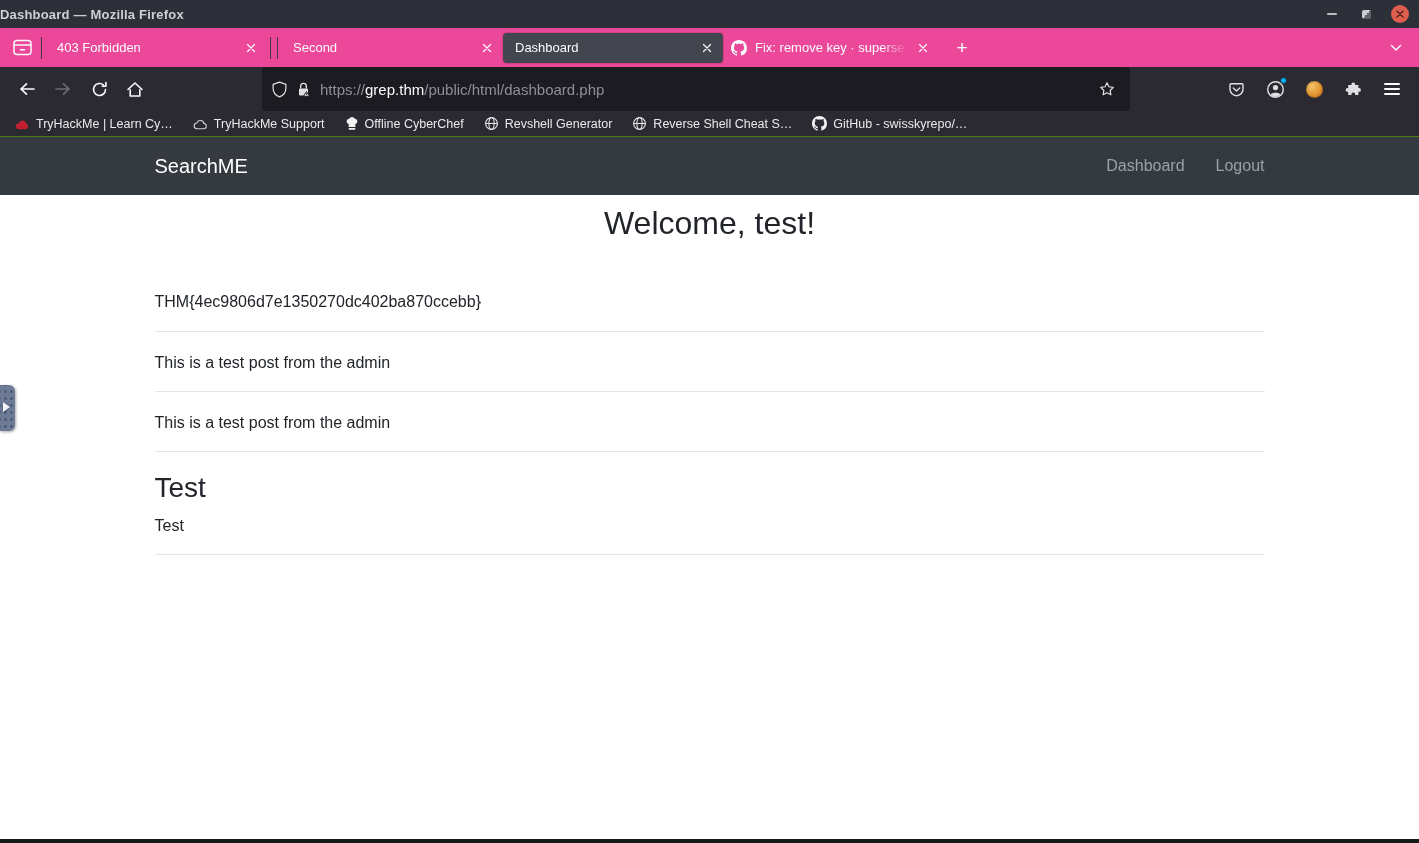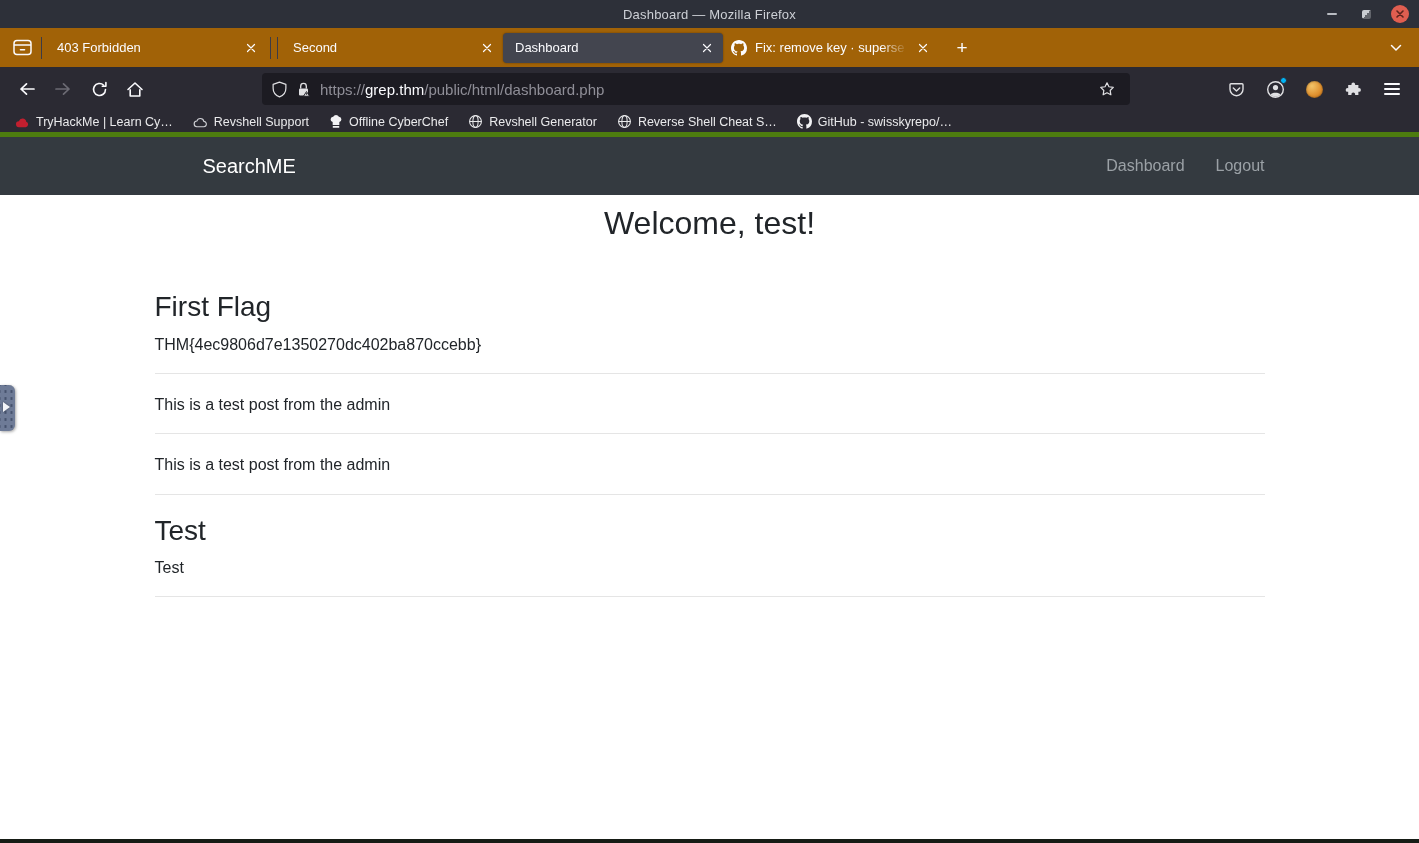--- a/index.html
+++ b/index.html
@@ -2,68 +2,68 @@
 <html><head>
 <meta charset="utf-8">
 <style>
   * { margin:0; padding:0; box-sizing:border-box; }
   html,body { width:1419px; height:843px; overflow:hidden; }
   body { font-family:"Liberation Sans", sans-serif; }
   .screen { width:1419px; height:843px; display:flex; flex-direction:column; position:relative; background:#fff; }
 
   
   .titlebar { height:28px; background:#2d3039; position:relative; display:flex; align-items:center; flex:none; }
-  .window-title { position:absolute; left:0; right:0; text-align:center; color:#cdd0d6; font-size:13px; font-weight:400; letter-spacing:.2px; }
+  .window-title { position:absolute; left:0; right:0; text-align:left; color:#cdd0d6; font-size:13px; font-weight:700; letter-spacing:.2px; }
   .window-controls { margin-left:auto; display:flex; align-items:center; gap:16px; padding-right:10px; z-index:2; }
   .wc-btn { width:18px; height:18px; display:flex; align-items:center; justify-content:center; cursor:default; }
   .wc-min { width:10px; height:2px; background:#b9bcc2; border-radius:1px; }
   .wc-restore { width:9px; height:9px; border-radius:2px; background:linear-gradient(135deg,#c9ccd1 50%,#62656c 50%); }
   .wc-close { width:18px; height:18px; border-radius:50%; background:#e05e50; }
 
   
-  .tabbar { height:39px; background:#a16207; display:flex; align-items:center; padding:0 8px 0 6px; flex:none; }
+  .tabbar { height:39px; background:#ec4899; display:flex; align-items:center; padding:0 8px 0 6px; flex:none; }
   .tb-icon-btn { width:32px; height:28px; display:flex; align-items:center; justify-content:center; border-radius:4px; background:none; border:none; }
   .tab-sep { width:1px; height:22px; background:#3c3b46; margin:0 3px; flex:none; }
   .tab { height:30px; border-radius:4px; display:flex; align-items:center; padding:0 6px 0 12px; color:#fbfbfe; font-size:13px; flex:none; }
   .tab .tab-title { flex:1; overflow:hidden; white-space:nowrap; }
   .tab.t-0,.tab.t-1,.tab.t-2 { width:222px; }
   .tab.active { width:220px; background:#43454f; box-shadow:0 0 2px rgba(0,0,0,.4); }
   .tab.t-4 { width:216px;padding-left:8px; }
   .tab-fade { -webkit-mask-image:linear-gradient(to right,#000 82%,transparent 99%); mask-image:linear-gradient(to right,#000 82%,transparent 99%); }
   .tab-close { width:20px; height:20px; border-radius:4px; display:flex; align-items:center; justify-content:center; margin-left:4px; flex:none; background:none; border:none; }
   .tab-favicon { width:16px; height:16px; margin-right:8px; flex:none; }
   .newtab-btn { width:30px; height:30px; margin-left:8px; color:#fbfbfe; font-size:19px; font-weight:400; display:flex; align-items:center; justify-content:center; background:none; border:none; border-radius:4px; }
   .alltabs-btn { margin-left:auto; width:30px; height:30px; display:flex; align-items:center; justify-content:center; background:none; border:none; }
 
   
   .toolbar { height:44px; background:#2b2a33; display:flex; align-items:center; padding:0 10px; flex:none; }
   .nav-btn { width:34px; height:32px; border-radius:4px; display:flex; align-items:center; justify-content:center; margin-right:2px; background:none; border:none; flex:none; }
-  .urlbar { margin-left:108px; width:868px; height:32px; background:#1c1b22; border-radius:4px; display:flex; align-items:center; padding:0 10px; flex:none; }
+  .urlbar { margin-left:108px; width:868px; height:44px; background:#1c1b22; border-radius:4px; display:flex; align-items:center; padding:0 10px; flex:none; }
   .url-ico { display:flex; align-items:center; margin-right:9px; flex:none; }
   .url-text { flex:1; font-size:15px; white-space:nowrap; overflow:hidden; color:#8f8e97; }
   .url-text .host { color:#fbfbfe; }
   .star-btn { width:26px; height:26px; display:flex; align-items:center; justify-content:center; background:none; border:none; flex:none; }
   .right-icons { margin-left:auto; display:flex; align-items:center; gap:9px; padding-right:2px; }
   .ri-btn { width:30px; height:30px; display:flex; align-items:center; justify-content:center; position:relative; background:none; border:none; flex:none; }
   .notif-dot { position:absolute; top:3px; right:3px; width:7px; height:7px; border-radius:50%; background:#00b3f4; border:1px solid #2b2a33; }
   .ext-orange { width:17px; height:17px; border-radius:50%; background:radial-gradient(circle at 35% 30%, #f3c469, #df8f2d 60%, #b86b1d); box-shadow:inset 0 0 2px rgba(0,0,0,.5); }
   .hamburger { display:flex; flex-direction:column; gap:3px; }
   .hamburger span { width:16px; height:2px; background:#fbfbfe; border-radius:1px; }
 
   
-  .bookmarksbar { height:26px; background:#2b2a33; border-bottom:5px solid #4d7c0f; display:flex; align-items:center; padding:0 6px; gap:2px; flex:none; }
+  .bookmarksbar { height:26px; background:#2b2a33; border-bottom:1px solid #4d7c0f; display:flex; align-items:center; padding:0 6px; gap:2px; flex:none; }
   .bm { display:flex; align-items:center; gap:6px; padding:2px 9px; border-radius:3px; color:#eaeaec; font-size:12.5px; white-space:nowrap; }
   .bm svg { flex:none; }
 
   
   .page { flex:1; background:#fff; overflow:hidden; }
   .site-navbar { height:58px; background:#343a40; display:flex; align-items:center; }
   .site-container { width:1110px; margin:0 auto; }
   .navbar-inner { display:flex; align-items:center; }
-  .brand { color:#ffffff; font-size:20px; text-decoration:none;margin-left:48px; }
+  .brand { color:#ffffff; font-size:20px; text-decoration:none; }
   .site-links { margin-left:auto; display:flex; gap:31px; }
   .site-links a { color:#9ba1a6; font-size:16px; text-decoration:none; }
   .welcome { margin:9px 0 0; font-size:32px; font-weight:500; line-height:1.2; color:#212529; text-align:center; }
   .posts { margin-top:48px; }
   .post h3 { font-size:28px; font-weight:500; line-height:1.2; color:#212529; margin:0 0 9px; }
   .post p { font-size:16px; line-height:1.45; color:#212529; margin:0 0 17px; }
   .post hr { border:0; border-top:1px solid rgba(0,0,0,.1); margin:0 0 19px; }
 
   
   .edge-handle { position:absolute; left:0; top:385px; width:15px; height:46px; background:#6e7b97; border-radius:0 6px 6px 0; box-shadow:1px 1px 3px rgba(0,0,0,.35);
@@ -240,21 +240,21 @@
     <div class="bm">
       <svg width="15" height="12" viewBox="0 0 16 12">
           <path d="M4.4 11.5a3.2 3.2 0 0 1-.3-6.4A4.1 4.1 0 0 1 12 5.7a3 3 0 0 1-.5 5.8H4.4z" fill="#c11f2f"></path>
         </svg>
       <span>TryHackMe | Learn Cy…</span>
     </div>
     <div class="bm">
       <svg width="15" height="12" viewBox="0 0 16 12">
           <path d="M4.4 11a3 3 0 0 1-.3-6A3.9 3.9 0 0 1 11.6 5.3 2.8 2.8 0 0 1 11.2 11H4.4z" fill="none" stroke="#cfd0d5" stroke-width="1.2"></path>
         </svg>
-      <span>Revshell Support</span>
+      <span>TryHackMe Support</span>
     </div>
     <div class="bm">
       <svg width="14" height="15" viewBox="0 0 16 17">
           <path d="M4.2 9.1A3.1 3.1 0 0 1 4.6 3h.2A3.6 3.6 0 0 1 8 1c1.4 0 2.6.8 3.2 2h.2a3.1 3.1 0 0 1 .4 6.1v3.4H4.2V9.1z" fill="#f2f2f4"></path>
           <rect x="4.2" y="13.6" width="7.6" height="2" rx=".5" fill="#f2f2f4"></rect>
         </svg>
       <span>Offline CyberChef</span>
     </div>
     <div class="bm">
       <svg width="15" height="15" viewBox="0 0 16 16">
@@ -289,21 +289,20 @@
           <a href="#">Logout</a>
         </div>
       </div>
     </div>
 
     <div class="site-container">
       <h2 class="welcome">Welcome, test!</h2>
 
       <div class="posts">
         <section class="post">
-          <h3>First Flag</h3>
           <p>THM{4ec9806d7e1350270dc402ba870ccebb}</p>
           <hr>
         </section>
         <section class="post">
           <p>This is a test post from the admin</p>
           <hr>
         </section>
         <section class="post">
           <p>This is a test post from the admin</p>
           <hr>

